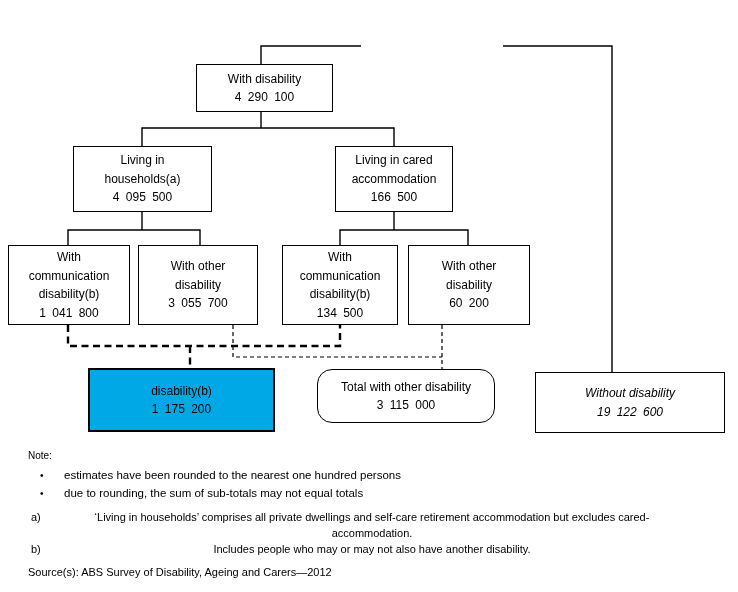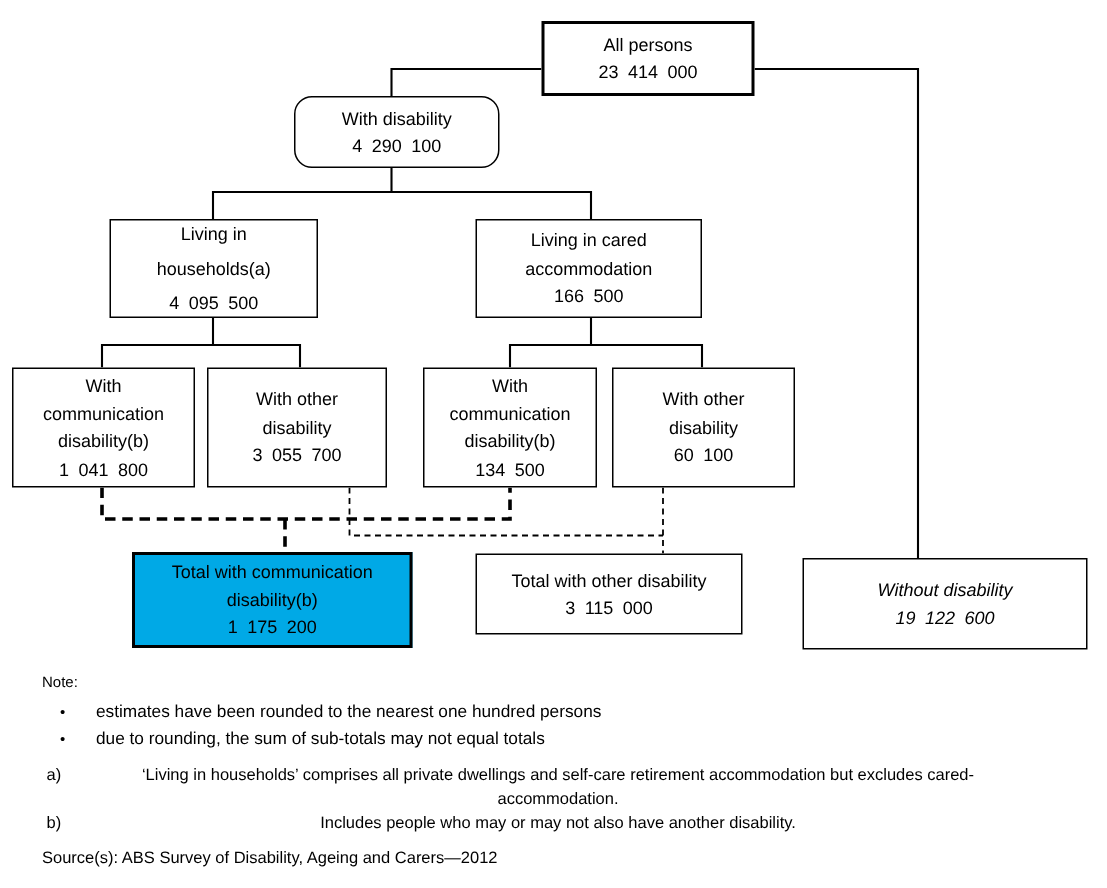--- a/index.html
+++ b/index.html
@@ -46,37 +46,33 @@
       <path d="M 68 325 L 68 346 L 340 346 L 340 325"></path>
       <path d="M 190 346 L 190 368"></path>
     </g>
 
     <g stroke="#000000" stroke-width="1.2" fill="none" stroke-dasharray="4,3">
       <path d="M 233 325 L 233 357 L 442 357"></path>
       <path d="M 442 325 L 442 369"></path>
     </g>
   </svg>
 
-  <div class="node emph" style="left:361px;top:14px;width:142px;height:50px;">
-    <div>All persons</div>
-    <div class="num">23 414 000</div>
-  </div>
 
-  <div class="node" style="left:196px;top:64px;width:137px;height:48px;border-radius:12px;">
+  <div class="node" style="left:196px;top:64px;width:137px;height:48px;">
     <div>With disability</div>
     <div class="num">4 290 100</div>
   </div>
 
-  <div class="node" style="left:73px;top:146px;width:139px;height:66px;justify-content:space-between;">
+  <div class="node" style="left:73px;top:146px;width:139px;height:66px;">
     <div>Living in</div>
     <div>households(a)</div>
     <div class="num">4 095 500</div>
   </div>
 
-  <div class="node" style="left:317px;top:146px;width:151px;height:66px;">
+  <div class="node" style="left:335px;top:146px;width:118px;height:66px;">
     <div>Living in cared</div>
     <div>accommodation</div>
     <div class="num">166 500</div>
   </div>
 
   <div class="node" style="left:8px;top:245px;width:122px;height:80px;">
     <div>With</div>
     <div>communication</div>
     <div>disability(b)</div>
     <div class="num">1 041 800</div>
@@ -91,30 +87,29 @@
   <div class="node" style="left:282px;top:245px;width:116px;height:80px;">
     <div>With</div>
     <div>communication</div>
     <div>disability(b)</div>
     <div class="num">134 500</div>
   </div>
 
   <div class="node" style="left:408px;top:245px;width:122px;height:80px;">
     <div>With other</div>
     <div>disability</div>
-    <div class="num">60 100</div>
+    <div class="num">60 200</div>
   </div>
 
   <div class="node blue" style="left: 88px; top: 368px; width: 187px; height: 64px; background: rgb(0, 169, 230);">
-    <div>Total with communication</div>
     <div>disability(b)</div>
     <div class="num">1 175 200</div>
   </div>
 
-  <div class="node" style="left:317px;top:369px;width:178px;height:54px;">
+  <div class="node" style="left:317px;top:369px;width:178px;height:54px;border-radius:15px;">
     <div>Total with other disability</div>
     <div class="num">3 115 000</div>
   </div>
 
   <div class="node" style="left:535px;top:372px;width:190px;height:61px;font-style:italic;">
     <div>Without disability</div>
     <div class="num">19 122 600</div>
   </div>
 
   <div class="note-heading">Note:</div>

